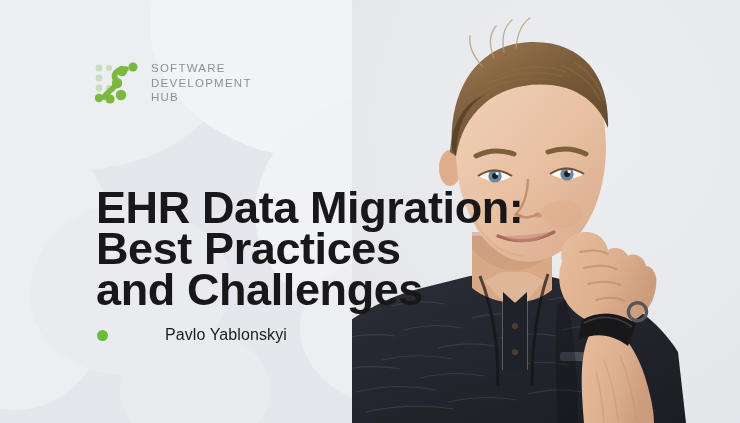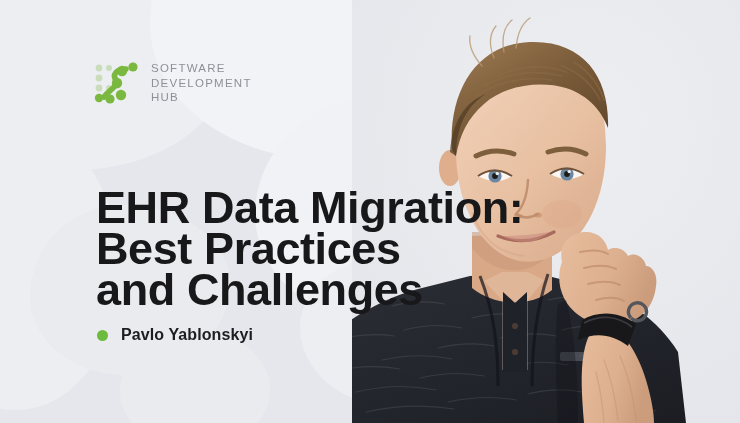--- a/index.html
+++ b/index.html
@@ -139,23 +139,24 @@
   .author-dot {
     width: 11px;
     height: 11px;
     border-radius: 50%;
     background: #6cbb3c;
     flex: 0 0 auto;
   }
   .author-name {
     color: #1d1d1f;
     font-size: 16px;
-    font-weight: 700;
+    font-weight: 400;
     letter-spacing: 0.1px;
     white-space: nowrap;
+    margin-left: 44px;
   }
 </style>
 </head>
 <body>
 
 <div class="banner">
 
   <div class="bg-layer">
     <div class="blob blob-a"></div>
     <div class="blob blob-b"></div>

